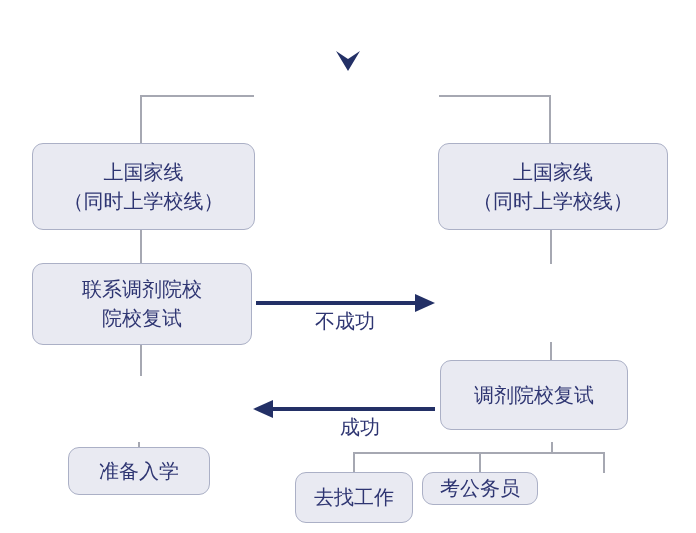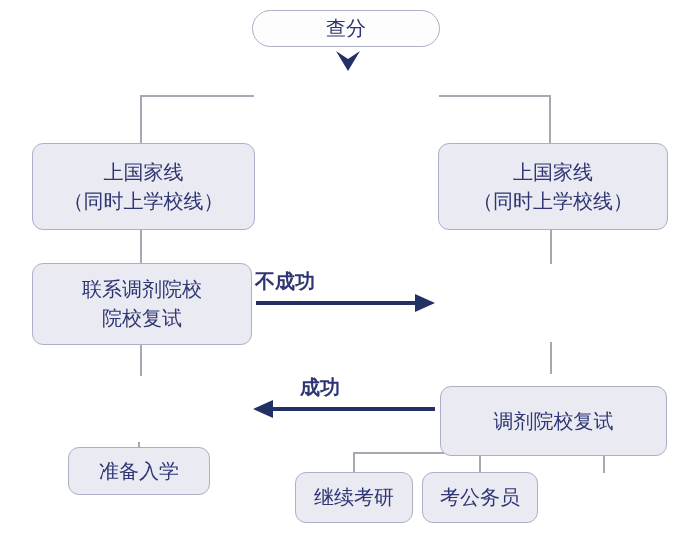--- a/index.html
+++ b/index.html
@@ -19,22 +19,22 @@
     font-size:20px; line-height:1.45; text-align:center; white-space:pre-line;
     z-index:2;
   }
   .pill{ border-radius:19px; background:var(--pill-fill); }
   .cline{ position:absolute; background:var(--line); z-index:1; }
   .astem{ position:absolute; background:var(--arrow); z-index:3; }
   .ahead{ position:absolute; width:0; height:0; z-index:3; }
   .ahead.right{ border-top:9px solid transparent; border-bottom:9px solid transparent; border-left:20px solid var(--arrow); }
   .ahead.left { border-top:9px solid transparent; border-bottom:9px solid transparent; border-right:20px solid var(--arrow); }
   .elabel{
-    position:absolute; color:var(--text); font-size:20px; font-weight:700;
-    z-index:3;
+    position:absolute; color:var(--text); font-size:20px; font-weight:400;
+    text-align:center; z-index:3;margin-top:40px;
   }
   .chev{ position:absolute; z-index:3; }
 </style>
 </head>
 <body>
 
 <div class="canvas">
 
   <div class="cline" style="left:141px;top:95px;width:113px;height:2px;"></div>
   <div class="cline" style="left:140px;top:95px;width:2px;height:49px;"></div>
@@ -56,36 +56,35 @@
   </svg>
 
   <div class="elabel" style="left:255px;top:268px;width:180px;">不成功</div>
   <div class="astem" style="left:256px;top:301px;width:160px;height:4px;"></div>
   <div class="ahead right" style="left:415px;top:294px;"></div>
 
   <div class="elabel" style="left:300px;top:374px;width:120px;">成功</div>
   <div class="astem" style="left:272px;top:407px;width:163px;height:4px;"></div>
   <div class="ahead left" style="left:253px;top:400px;"></div>
 
-  <div class="node pill" style="left:252px;top:10px;width:188px;height:37px;">查分</div>
 
 
   <div class="node" style="left:32px;top:143px;width:223px;height:87px;">上国家线
 （同时上学校线）</div>
 
   <div class="node" style="left:438px;top:143px;width:230px;height:87px;">上国家线
 （同时上学校线）</div>
 
   <div class="node" style="left:32px;top:263px;width:220px;height:82px;">联系调剂院校
 院校复试</div>
 
 
 
-  <div class="node" style="left:440px;top:386px;width:227px;height:70px;">调剂院校复试</div>
+  <div class="node" style="left:440px;top:360px;width:188px;height:70px;">调剂院校复试</div>
 
   <div class="node" style="left:68px;top:447px;width:142px;height:48px;">准备入学</div>
 
-  <div class="node" style="left:295px;top:472px;width:118px;height:51px;">继续考研</div>
+  <div class="node" style="left:295px;top:472px;width:118px;height:51px;">去找工作</div>
 
-  <div class="node" style="left:422px;top:472px;width:116px;height:51px;">考公务员</div>
+  <div class="node" style="left:422px;top:472px;width:116px;height:33px;">考公务员</div>
 
 
 </div>
 
 </body></html>

